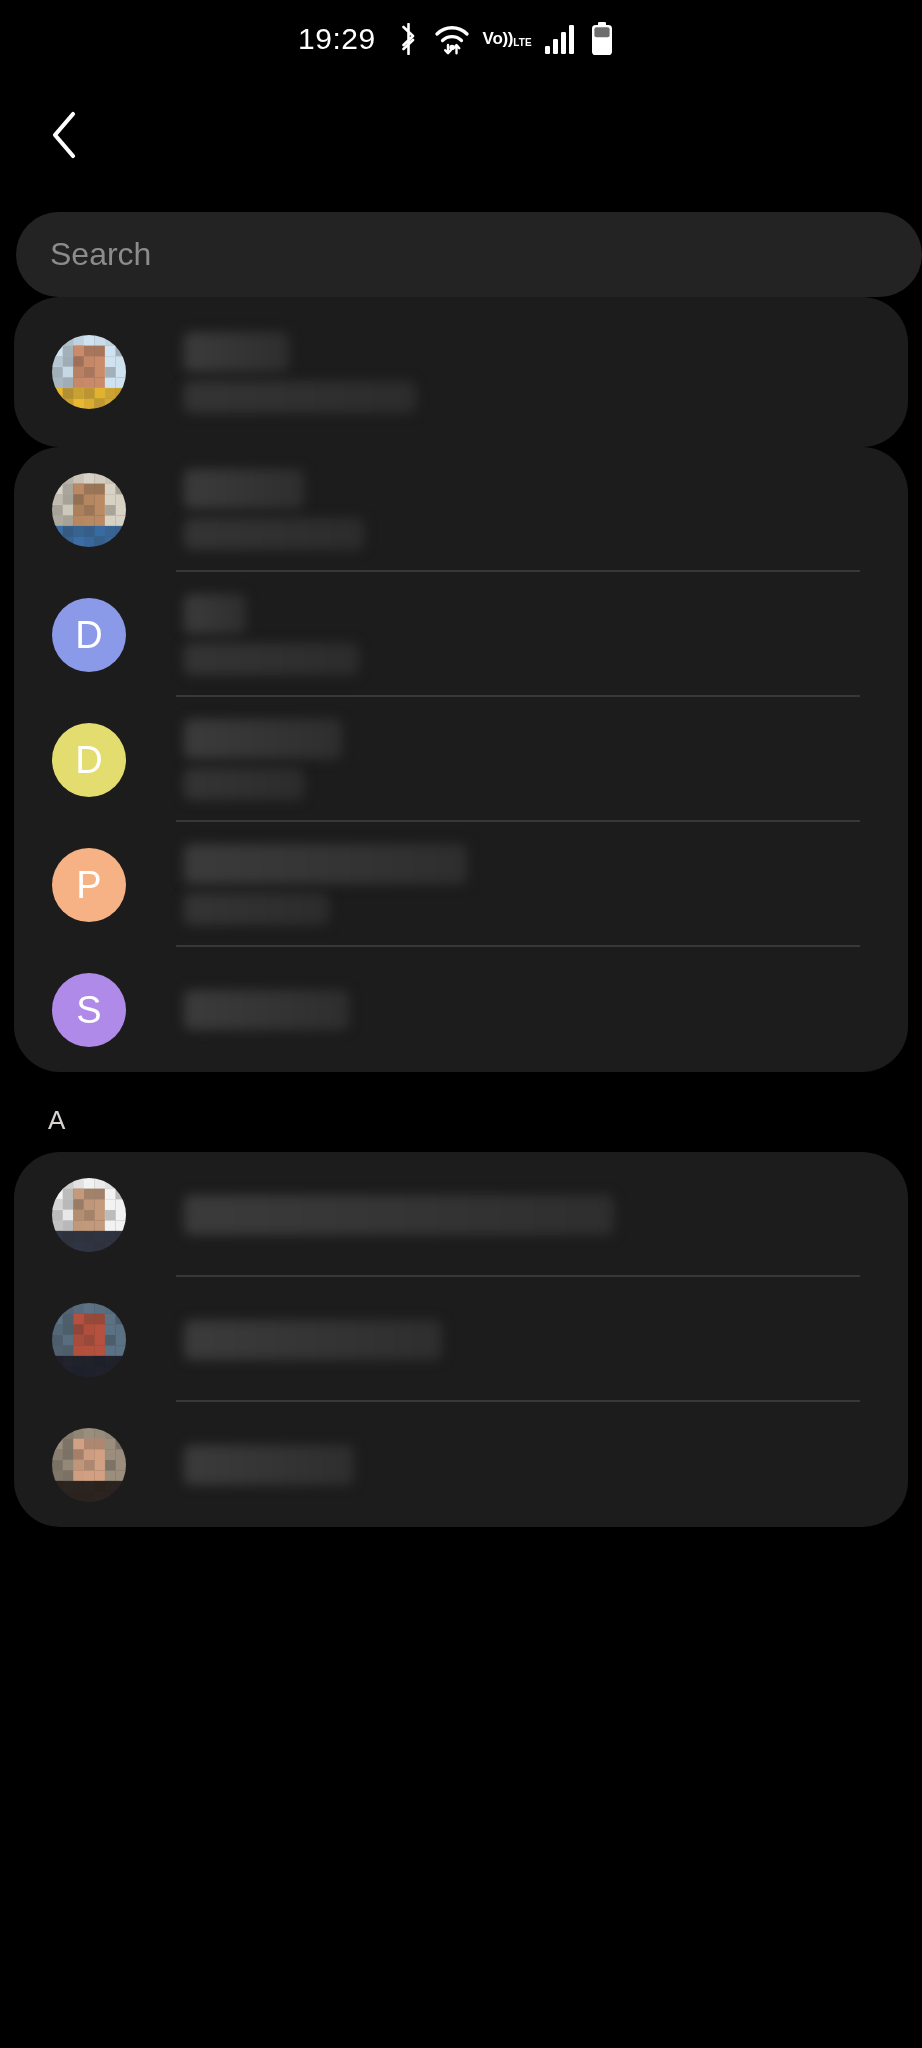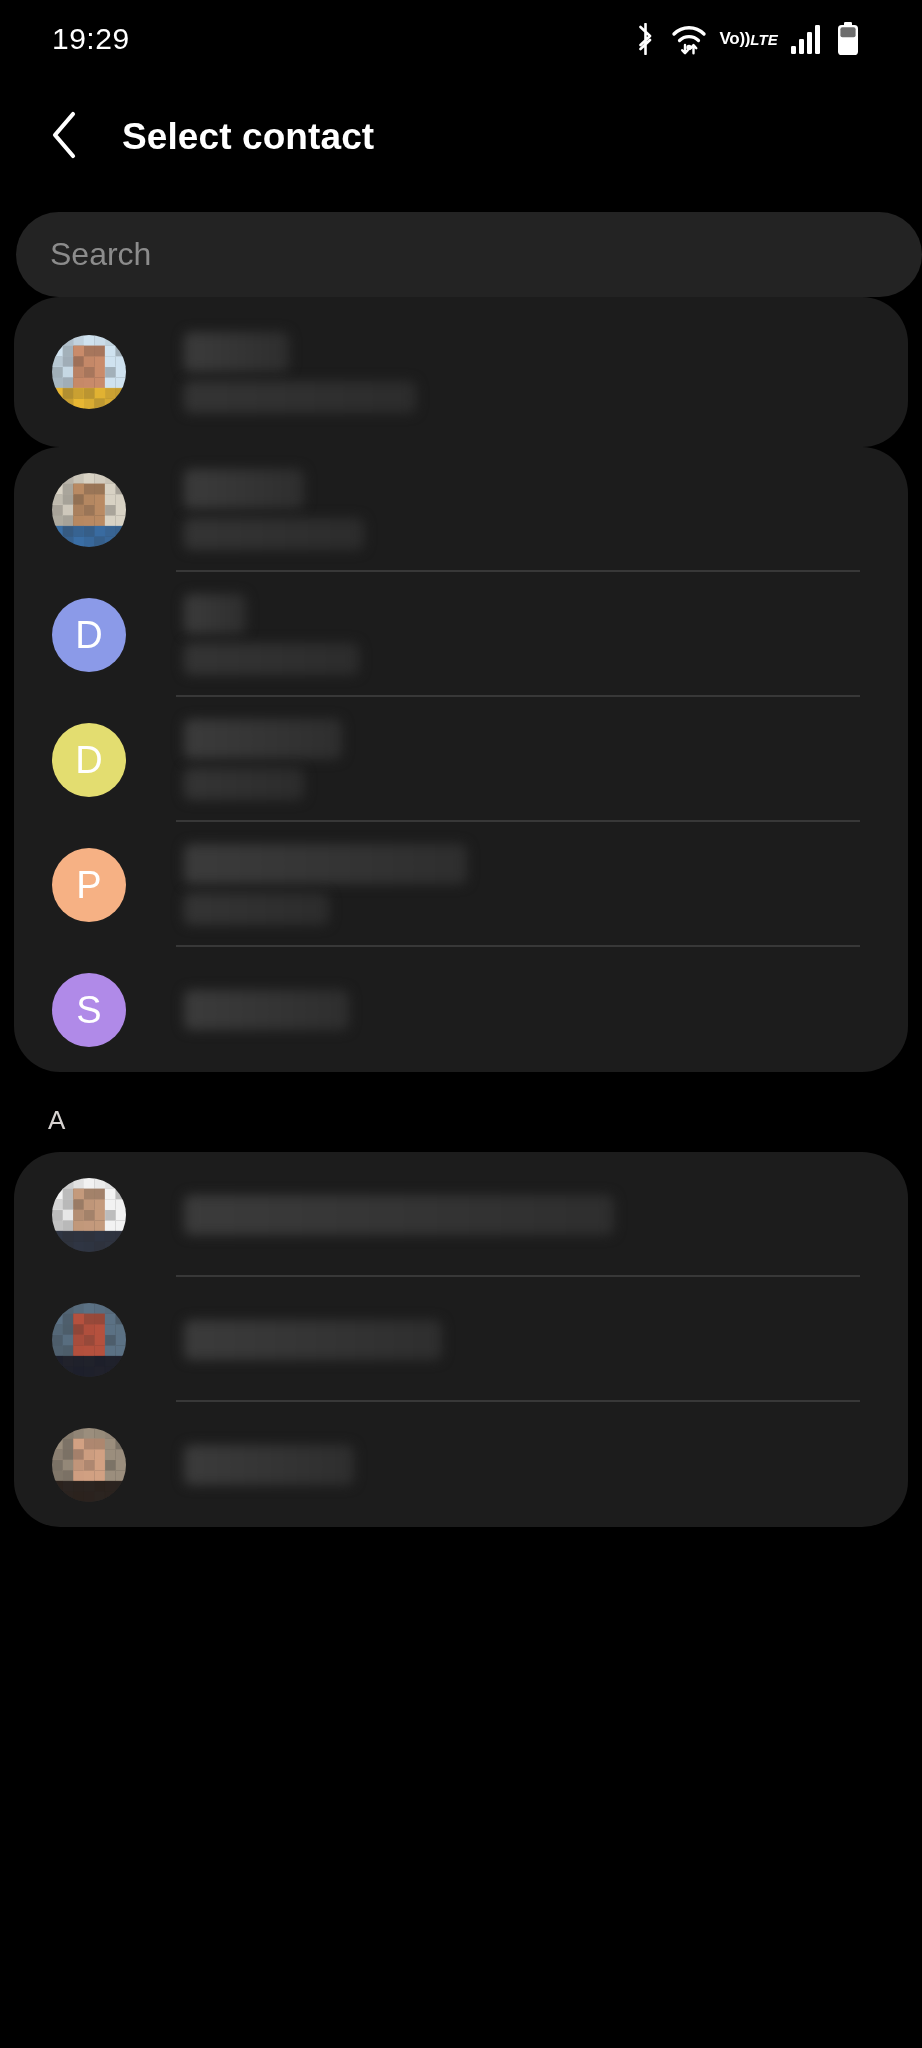--- a/index.html
+++ b/index.html
@@ -8,28 +8,28 @@
     width:922px; height:2048px;
     background:#000;
     font-family:"Liberation Sans", sans-serif;
     overflow:hidden;
   }
   #screen { position:relative; width:922px; height:2048px; background:#000; }
 
   
   .statusbar {
     height:78px; display:flex; align-items:center;
-    justify-content:space-between; padding:0 62px 0 52px;gap:20px;
+    justify-content:center; padding:0 62px 0 52px;gap:20px;
   }
   .clock { color:#fff; font-size:30px; font-weight:400; letter-spacing:.5px; }
   .status-icons { display:flex; align-items:center; gap:13px; }
   .sicon { display:flex; align-items:flex-end; }
   .volte { color:#fff; line-height:.92; text-align:center; font-weight:700; }
   .volte .v1 { font-size:17px; display:block; letter-spacing:-.3px;}
-  .volte .v2 { font-size:15px; display:block; letter-spacing:.2px;font-style:italic;}
+  .volte .v2 { font-size:10px; display:block; letter-spacing:.2px;}
 
   
   .header { height:118px; display:flex; align-items:center; padding:0 0 0 40px; }
   .back-btn {
     width:52px; height:52px; display:flex; align-items:center; justify-content:center;
     cursor:pointer; flex:none;
   }
   .page-title {
     color:#fff; font-size:37px; font-weight:700; letter-spacing:.1px;
     margin-left:30px;
@@ -140,21 +140,20 @@
   </div>
 
   <div class="header">
     <div class="back-btn">
       <span>
         <svg width="34" height="52" viewBox="0 0 34 52">
           <path d="M24 5 L6 26 L24 47" stroke="#fff" stroke-width="4.2" fill="none" stroke-linecap="round" stroke-linejoin="round"></path>
         </svg>
       </span>
     </div>
-    <div class="page-title">Select contact</div>
   </div>
 
   <div class="search-wrap">
     <div class="search-bar">
       <span class="search-placeholder">Search</span>
     </div>
   </div>
 
   <div id="sections-root">
       <div class="card ">

